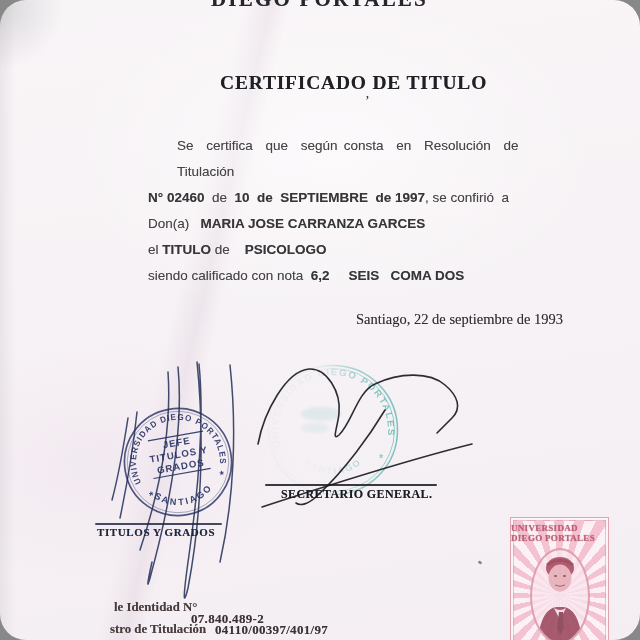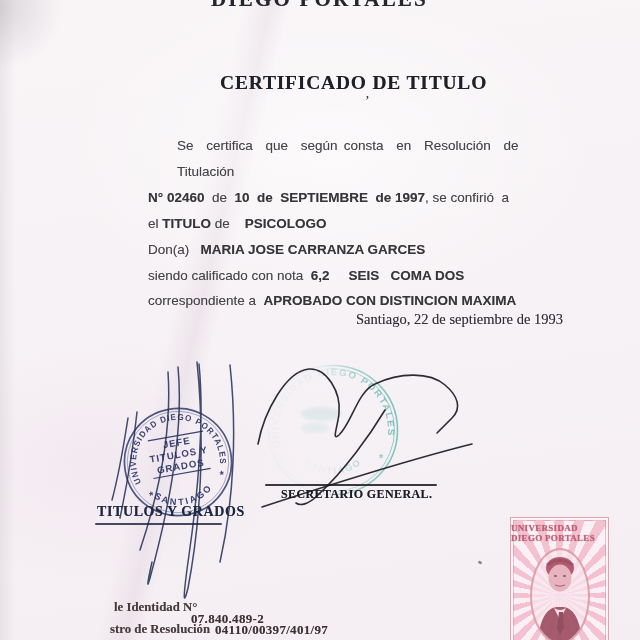--- a/index.html
+++ b/index.html
@@ -7,41 +7,42 @@
     position:relative;width:640px;height:640px;overflow:hidden;
     background:
       radial-gradient(circle at 0% 1%, rgba(148,146,154,.30), rgba(148,146,154,0) 7%),
       linear-gradient(90deg, rgba(190,186,192,.25), rgba(190,186,192,0) 2.4%),
       radial-gradient(ellipse 60% 38% at 52% 24%, rgba(255,255,255,.55), rgba(255,255,255,0) 72%),
       radial-gradient(ellipse 48% 30% at 16% 72%, rgba(240,228,238,.55), rgba(240,228,238,0) 65%),
       linear-gradient(283deg, rgba(0,0,0,0) 63%, rgba(221,208,219,.38) 65.5%, rgba(0,0,0,0) 69%),
       linear-gradient(172deg, rgba(255,255,255,.3), rgba(240,232,239,.3)),
       #f6f1f4;
     font-family:"Liberation Sans", sans-serif;
+    border-radius:26px;
   }
   .abs{position:absolute;}
   
   .univ-top{left:211px;top:-13px;font-family:"Liberation Serif",serif;font-weight:bold;
     font-size:21px;letter-spacing:2.2px;color:#26262d;text-shadow:0 0 .6px rgba(40,40,48,.55);}
   .cert-title{left:220px;top:72px;font-family:"Liberation Serif",serif;font-weight:bold;
     font-size:19.5px;letter-spacing:.8px;color:#1f1f26;text-shadow:0 0 .6px rgba(30,30,38,.5);}
   .title-mark{left:365px;top:94px;font-family:"Liberation Serif",serif;font-size:14px;color:#2a2a2a;}
   
   .body-block{left:148px;top:133px;width:400px;font-size:13.5px;color:#454548;
     line-height:25.9px;text-shadow:0 0 .5px rgba(70,70,75,.4);}
   .bline{white-space:pre-wrap;}
   .bline.first{padding-left:29px;word-spacing:2.6px;}
   .bb{font-weight:bold;color:#363639;}
   .date-line{left:356px;top:311px;font-family:"Liberation Serif",serif;font-size:14.5px;
     color:#2e2e34;text-shadow:0 0 .5px rgba(50,50,55,.4);}
   
   .sig-line{height:2px;background:rgba(29,36,62,.82);border-radius:1px;}
   .sig-label{font-family:"Liberation Serif",serif;font-weight:bold;color:#1d2440;
     text-shadow:0 0 .6px rgba(30,36,60,.5);text-align:right;}
-  .lbl-left{left:97px;top:504px;font-size:14px;letter-spacing:.6px;color:#1c2742;}
+  .lbl-left{left:97px;top:526px;font-size:11px;letter-spacing:.6px;color:#1c2742;}
   .lbl-right{left:281px;top:487px;font-size:12px;letter-spacing:.4px;color:#1c1c22;}
   
   .red-stamp{left:510px;top:517px;width:97px;height:130px;border:1px solid rgba(198,92,112,.55);
     background:#fdf4f7;opacity:.96;filter:blur(.2px);}
   .sunburst{position:absolute;left:2px;top:2px;right:2px;bottom:2px;border:1px solid rgba(214,130,150,.45);
     background:repeating-conic-gradient(from -4deg at 50% 60%, rgba(238,160,182,.62) 0deg 7.5deg, rgba(252,241,246,.95) 7.5deg 15deg);}
   .rs-text{position:absolute;width:100%;text-align:left;font-family:"Liberation Serif",serif;
     font-weight:bold;color:#b34a62;font-size:9px;letter-spacing:.3px;
     text-shadow:0 0 1.2px rgba(179,74,98,.8);opacity:.88;}
   .rs-t1{top:5px;} .rs-t2{top:15px;}
@@ -60,24 +61,23 @@
 <div class="page">
 
   <div class="abs univ-top">DIEGO PORTALES</div>
 
   <div class="abs cert-title">CERTIFICADO DE TITULO</div>
   <div class="abs title-mark">’</div>
 
   <div class="abs body-block">
     <div class="bline first">Se  certifica  que  según consta  en  Resolución  de Titulación</div>
     <div class="bline"><span class="bb">N° 02460</span><span>  de  </span><span class="bb">10  de  SEPTIEMBRE  de 1997</span><span>, se confirió  a</span></div>
+    <div class="bline"><span>Don(a)   </span><span class="bb">MARIA JOSE CARRANZA GARCES</span></div>
     <div class="bline"><span>el </span><span class="bb">TITULO</span><span> de    </span><span class="bb">PSICOLOGO</span></div>
-    <div class="bline"><span>Don(a)   </span><span class="bb">MARIA JOSE CARRANZA GARCES</span></div>
     <div class="bline"><span>siendo calificado con nota  </span><span class="bb">6,2     SEIS   COMA DOS</span></div>
-    <div class="bline"><span>correspondiente a  </span><span class="bb">APROBADO CON DISTINCION MAXIMA</span></div>
   </div>
 
   <div class="abs date-line">Santiago, 22 de septiembre de 1993</div>
 
   <svg class="abs" style="left:98px;top:380px;" width="164" height="170" viewBox="0 0 164 170" xmlns="http://www.w3.org/2000/svg">
     <g transform="rotate(-10 80 82)" opacity="0.92" fill="#2b3568" stroke="none" font-family="Liberation Sans, sans-serif" font-weight="bold">
       <circle cx="80" cy="82" r="53.5" fill="none" stroke="#2b3568" stroke-width="1.7" opacity="0.9"></circle>
       <circle cx="80" cy="82" r="50.7" fill="none" stroke="#2b3568" stroke-width="0.8" opacity="0.5"></circle>
       <defs>
         <path id="ls-top" d="M 41.1 97.7 A 42 42 0 1 1 118.9 97.7"></path>
@@ -171,16 +171,16 @@
           <path d="M 15 15 Q 28 6 41 15" stroke="#8c3246" stroke-width="3" fill="none"></path>
         </g>
       </svg>
     </div>
   </div>
 
   <div class="abs speck"></div>
 
   <div class="abs foot" style="left:114px;top:600px;">le Identidad N°</div>
   <div class="abs foot foot-val" style="left:191px;top:600px;margin-top:11px;">07.840.489-2</div>
-  <div class="abs foot" style="left:110px;top:622px;">stro de Resolución</div>
+  <div class="abs foot" style="left:110px;top:622px;">stro de Titulación</div>
   <div class="abs foot foot-val" style="left:195px;top:622px;margin-left:20px;">04110/00397/401/97</div>
 
 </div>
 
 </body></html>

